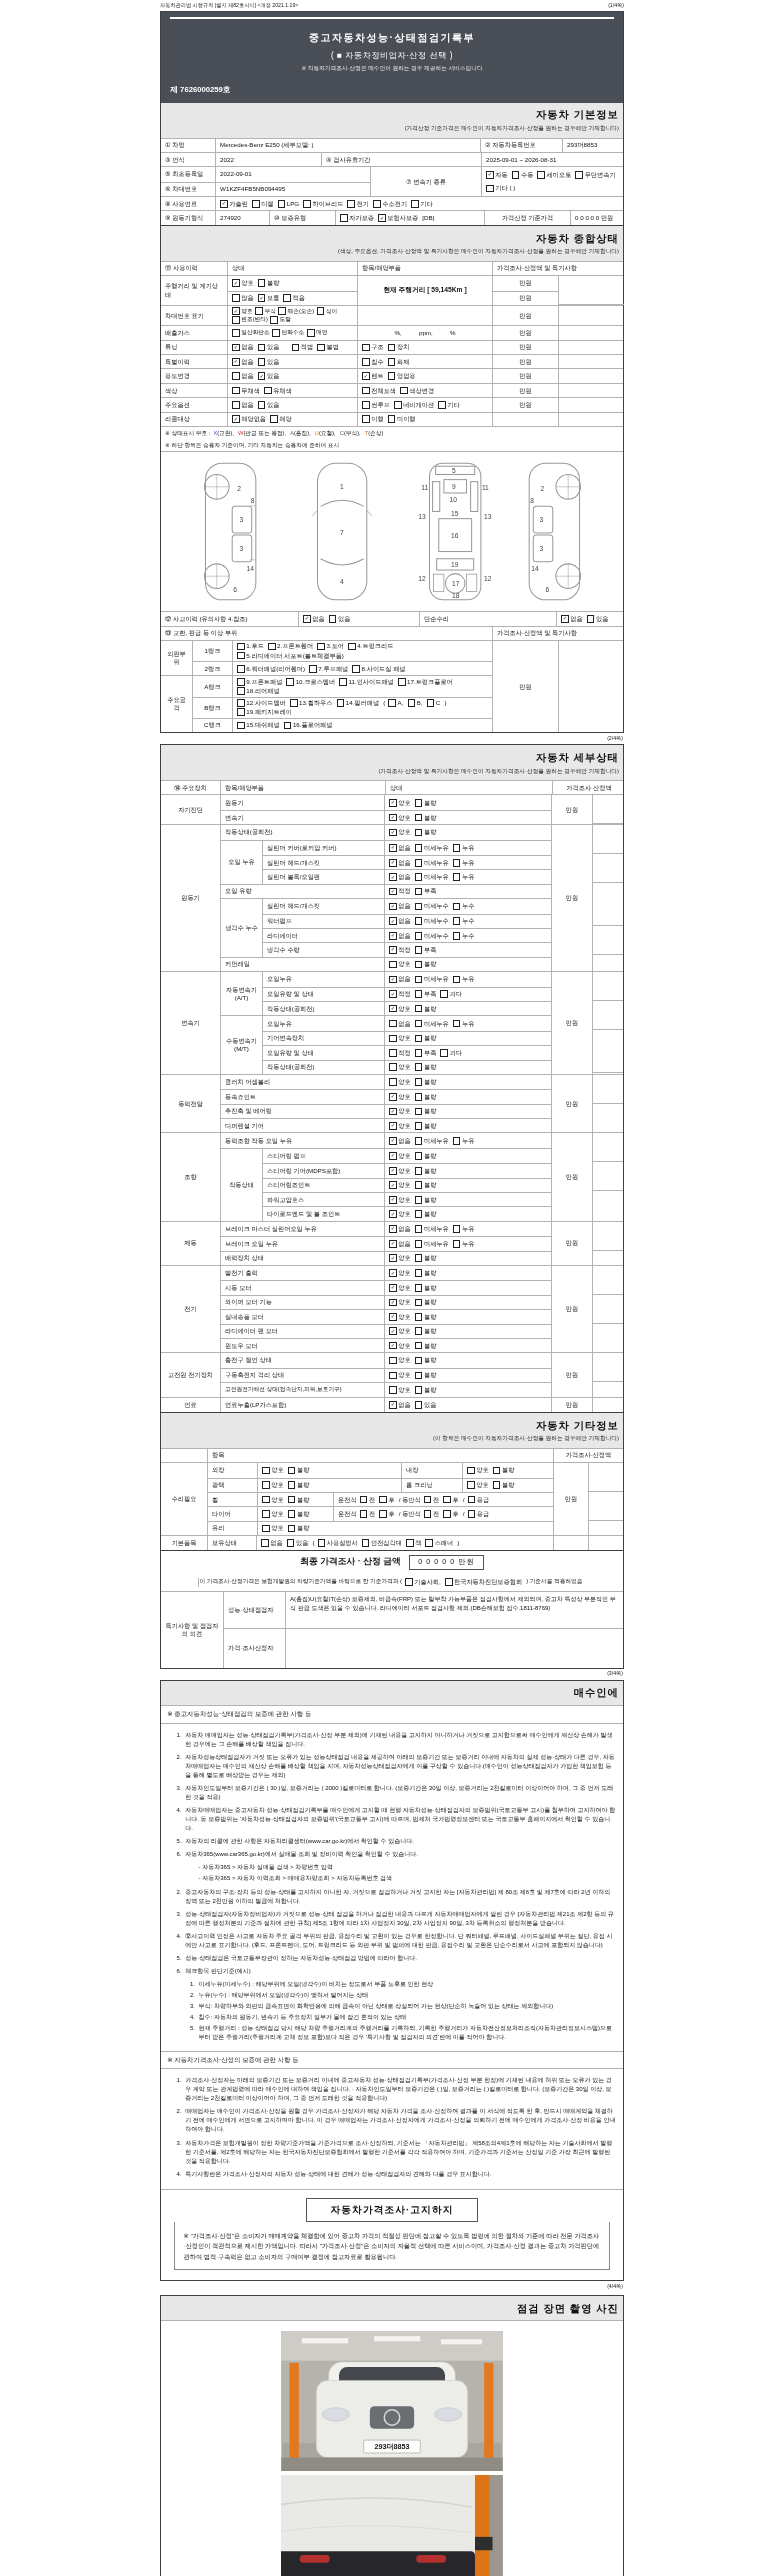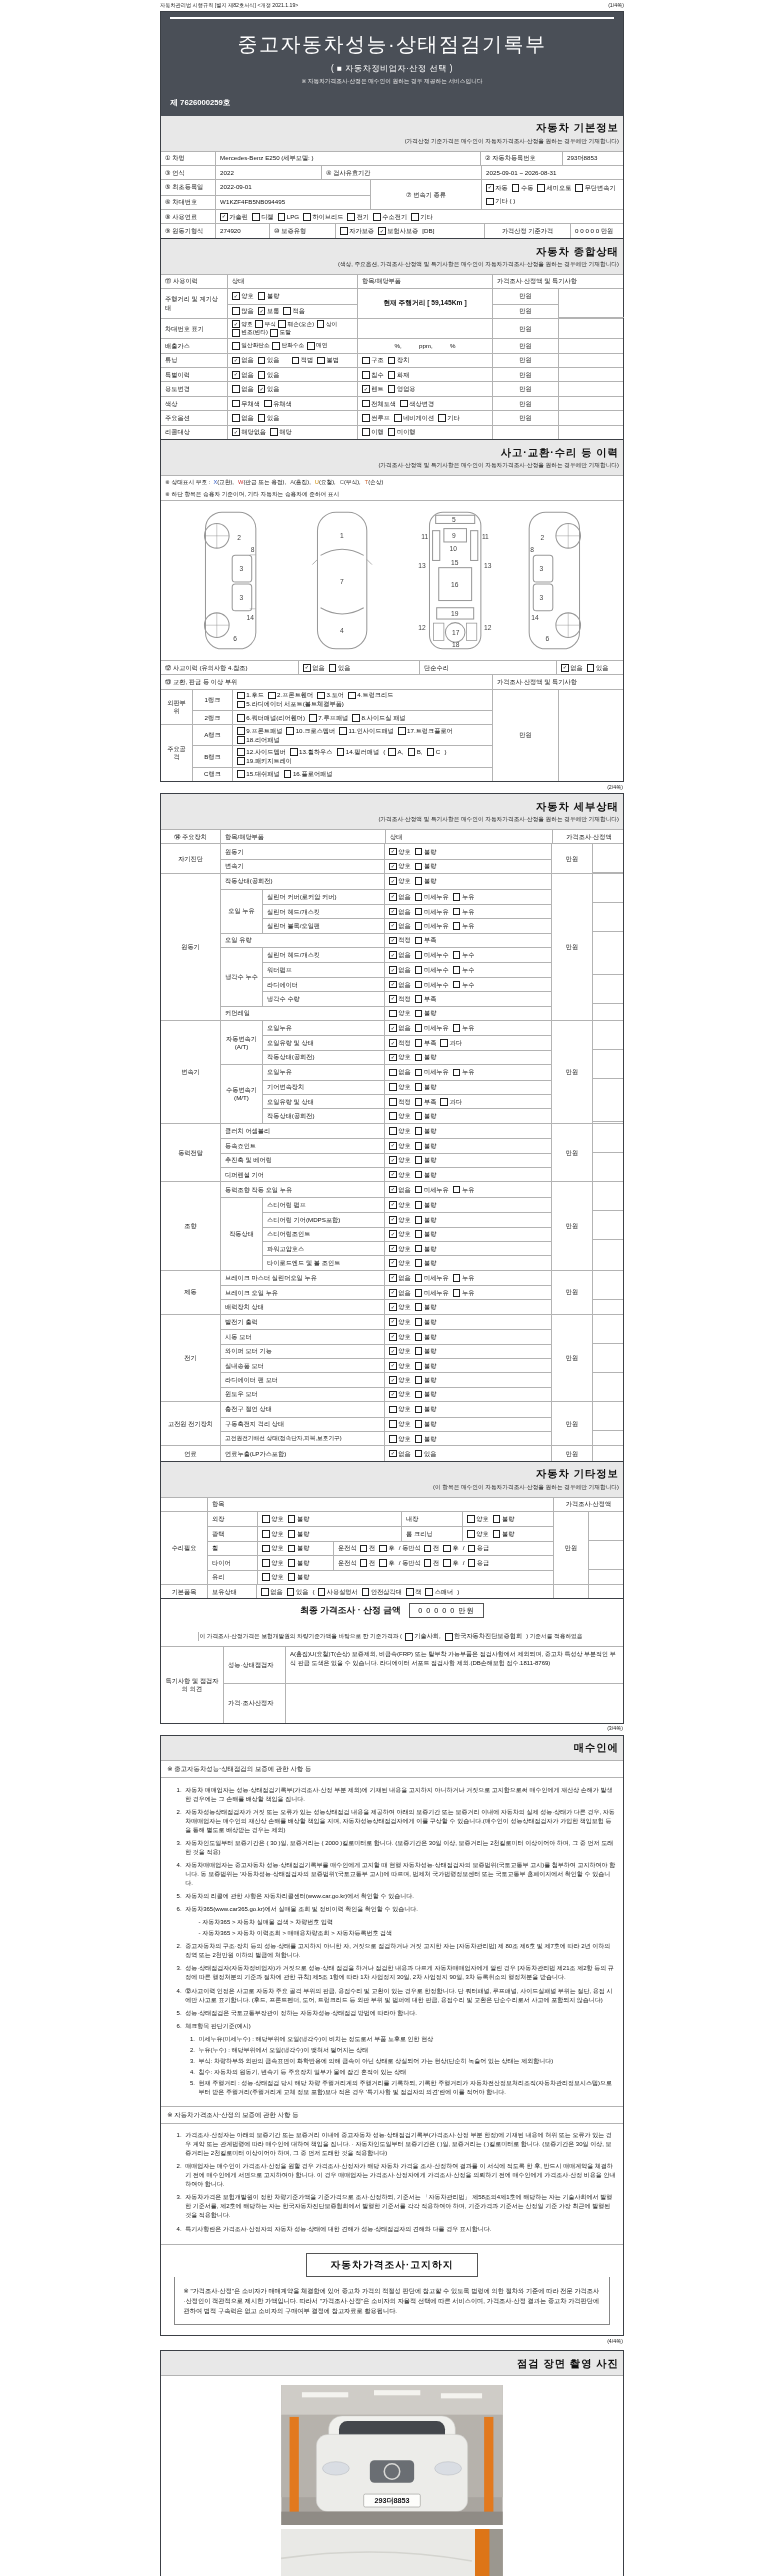--- a/index.html
+++ b/index.html
@@ -4,21 +4,21 @@
 <style>
   html,body{margin:0;padding:0;background:#fff;font-family:"Liberation Sans","DejaVu Sans",sans-serif;color:#111}
   .page{position:relative;width:773px;height:2576px;overflow:hidden;background:#fff}
   .doc{position:absolute;left:160px;top:2.1px;width:464px}
   .topline{display:flex;justify-content:space-between;font-size:5.2px;color:#222;margin-bottom:2.1px}
   .pmark{text-align:right;font-size:5.2px;color:#222;margin:1.5px 1px 2.6px}
   .sec{border:1.5px solid #3c4046;margin-bottom:1px;background:#fff}
   
   .dark{background:#4a4f57;color:#fff;padding:4.1px 9.3px 7.2px}
   .inset{height:1.5px;background:#fff;margin:1px 0 12.4px}
-  .dark .t{font-size:20px;font-weight:normal;text-align:center;letter-spacing:1.5px}
+  .dark .t{font-size:10px;font-weight:bold;text-align:center;letter-spacing:1.5px}
   .dark .s{font-size:8.2px;text-align:center;margin-top:5.2px;letter-spacing:0.5px}
   .dark .n{font-size:5.7px;text-align:center;margin-top:4.1px;color:#eee}
   .dark .no{font-size:7.7px;font-weight:bold;margin-top:12px;text-align:left}
   
   .band{background:#e8e8e8;text-align:right;padding:5.7px 4.1px 4.6px}
   .band .bt{font-size:10.3px;font-weight:bold;letter-spacing:1px}
   .band .bs{font-size:5.7px;margin-top:2.6px;color:#222}
   
   .r{display:flex;align-items:stretch;border-top:0.5px solid #b3b3b3;min-height:14.4px;background:#fff;box-sizing:border-box}
   .vg{display:flex;flex-direction:column;padding:0;min-width:0;box-sizing:border-box}
@@ -41,21 +41,21 @@
   .w60{width:31px;flex:none}.w61{width:31px;flex:none}.w67{width:35px;flex:none}.w68{width:35px;flex:none}
   .w75{width:39px;flex:none}.w80{width:41px;flex:none}.w90{width:46px;flex:none}.w96{width:49px;flex:none}.w105{width:54px;flex:none}.w107{width:55px;flex:none}
   .w115{width:59px;flex:none}.w118{width:61px;flex:none}.w119{width:61px;flex:none}.w120{width:62px;flex:none}
   .w121{width:62px;flex:none}.w128{width:66px;flex:none}.w129{width:66px;flex:none}.w136{width:70px;flex:none}
   .w141{width:73px;flex:none}.w148{width:76px;flex:none}.w160{width:82px;flex:none}.w166{width:86px;flex:none}.w205{width:106px;flex:none}.w215{width:111px;flex:none}.w235{width:121px;flex:none}.w252{width:130px;flex:none}.w258{width:133px;flex:none}.w263{width:135px;flex:none}
   .w265{width:137px;flex:none}.w279{width:144px;flex:none}.w281{width:145px;flex:none}.w290{width:149px;flex:none}.w310{width:160px;flex:none}.w320{width:165px;flex:none}.w325{width:167px;flex:none}
   .w405{width:209px;flex:none}.w515{width:265px;flex:none}.w643{width:331px;flex:none}
   .xlines{background-image:repeating-linear-gradient(to bottom,transparent 0,transparent 14px,#b3b3b3 14px,#b3b3b3 14.4px)}
   .odo{font-weight:bold;font-size:6.7px}
   
-  .fp{flex-direction:column;justify-content:center;padding:4.1px;gap:14px;min-height:34px;display:flex;align-items:center}
+  .fp{flex-direction:column;justify-content:center;padding:4.1px;gap:8px;min-height:34px;display:flex;align-items:center}
   .fpl1{display:flex;align-items:center;justify-content:center;gap:8.2px;font-size:8.8px;font-weight:bold}
   .amtbox{border:0.8px solid #555;padding:1.5px 8.2px;font-size:7.2px;letter-spacing:1px;font-weight:normal}
   .fpl2{display:flex;justify-content:center;align-items:center;font-size:5.7px}
   .rmtxt{font-size:6px;line-height:1.5;align-items:flex-start;padding-top:3.1px}
   
   .nheadrow{font-size:6.4px;padding:4.1px 6.2px}
   .nlist{padding:3.1px 7.2px 6.2px;display:block}
   .nitem{display:flex;margin:4.1px 0;font-size:6px;line-height:1.5}
   .nnum{width:13.4px;flex:none;text-align:right;padding-right:3.6px}
   .nitem.ind{margin-left:17.5px;margin-top:2.1px;margin-bottom:2.1px}
@@ -453,24 +453,20 @@
             </span>
             <span class="opt">
               <span class="cb"></span>
               <span>미이행</span>
             </span>
           </div>
       <div class="c w129"></div>
       <div class="c w129"></div>
     </div>
 
-    <div class="band thick">
-      <div class="bt">사고·교환·수리 등 이력</div>
-      <div class="bs">(가격조사·산정액 및 특기사항은 매수인이 자동차가격조사·산정을 원하는 경우에만 기재합니다)</div>
-    </div>
     <div class="r">
       <div class="c grow" style="font-size:5.7px;flex-wrap:wrap">
         <span style="margin-right:3.1px">※ 상태표시 부호 :</span>
         <span style="color:#3a62c8">X</span>
         <span style="margin-right:4.1px">(교환),</span>
         <span style="color:#cc3333">W</span>
         <span style="margin-right:4.1px">(판금 또는 용접),</span>
         <span style="color:#666666">A</span>
         <span style="margin-right:4.1px">(흠집),</span>
         <span style="color:#cc8a00">U</span>

